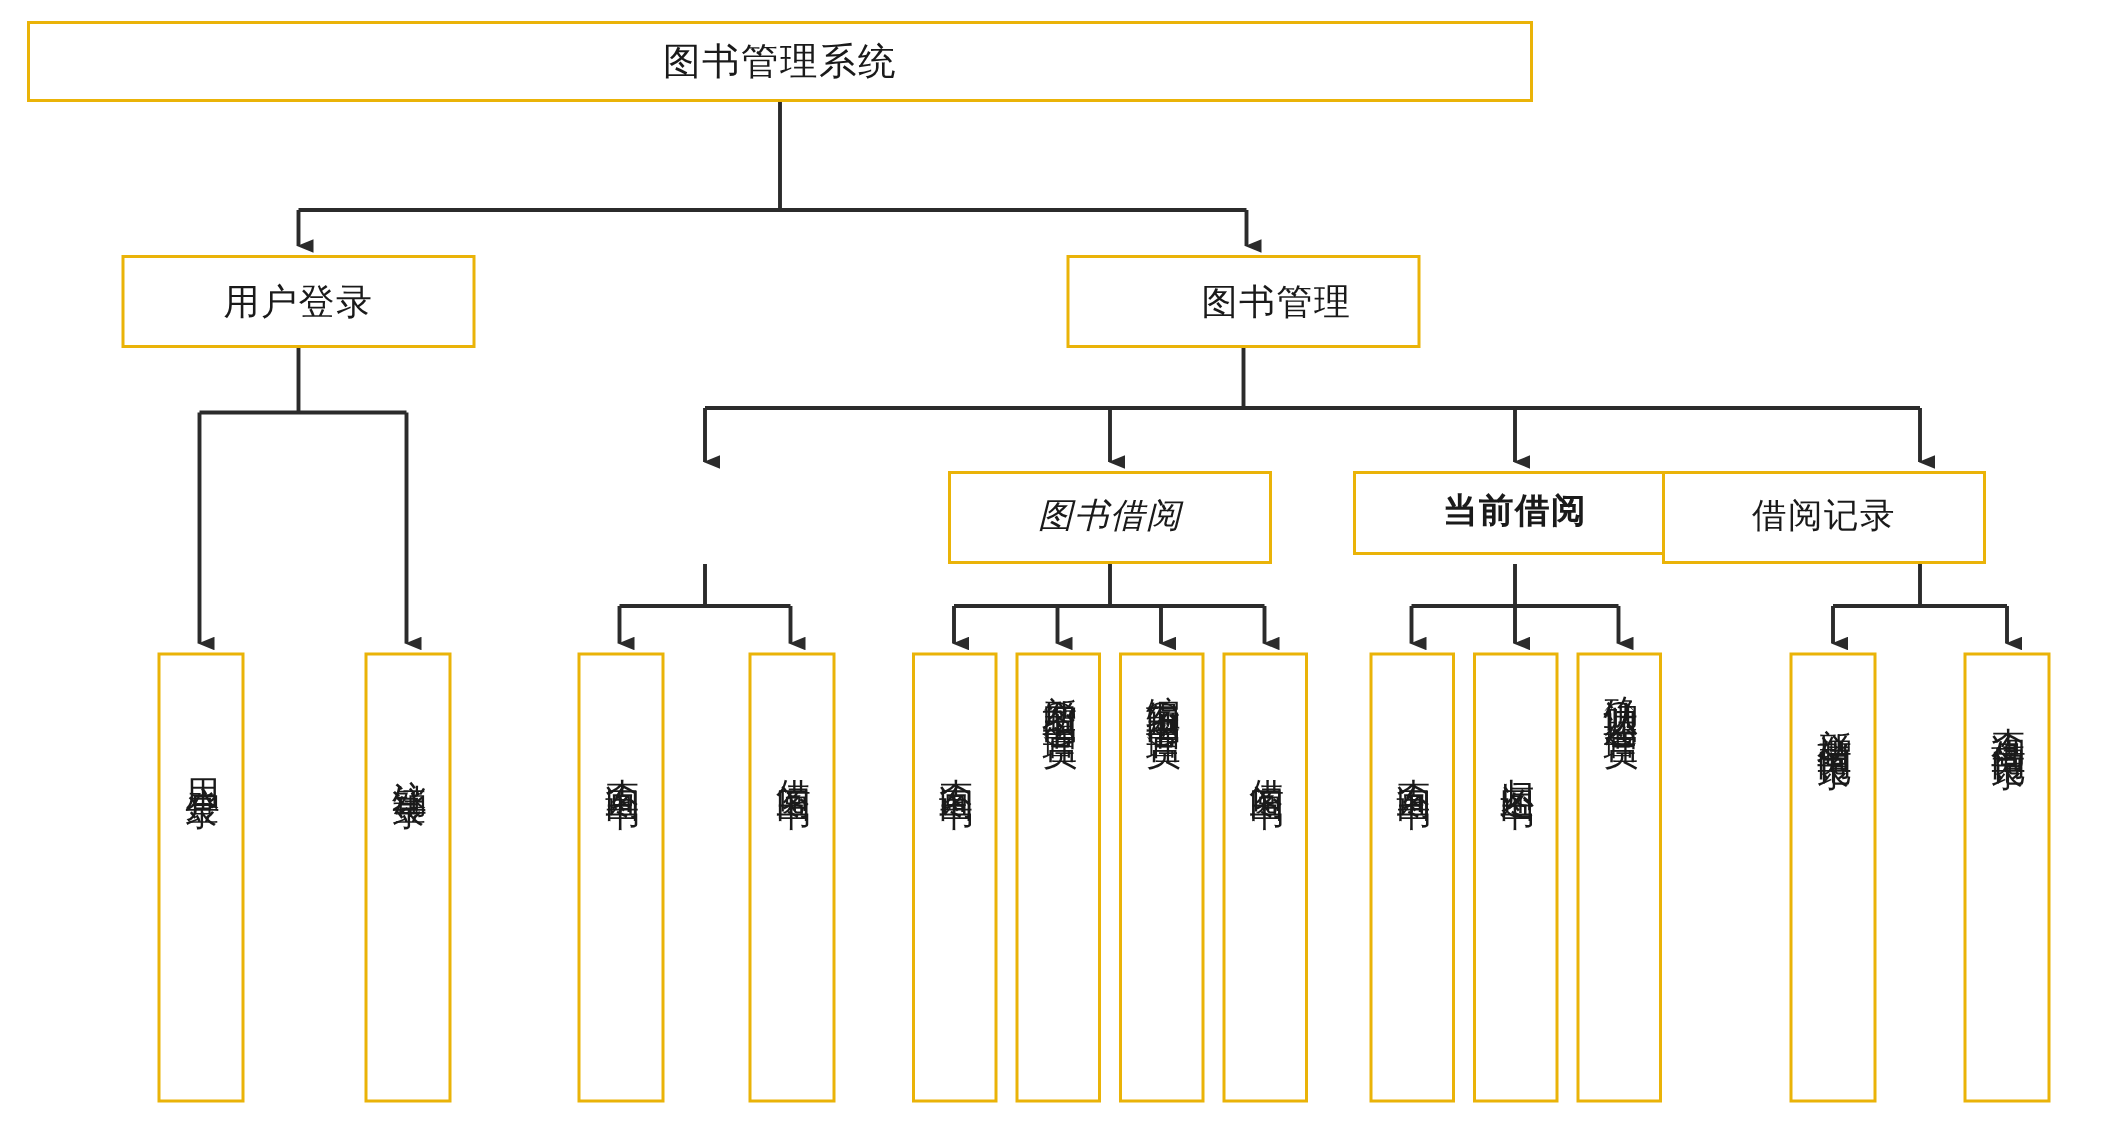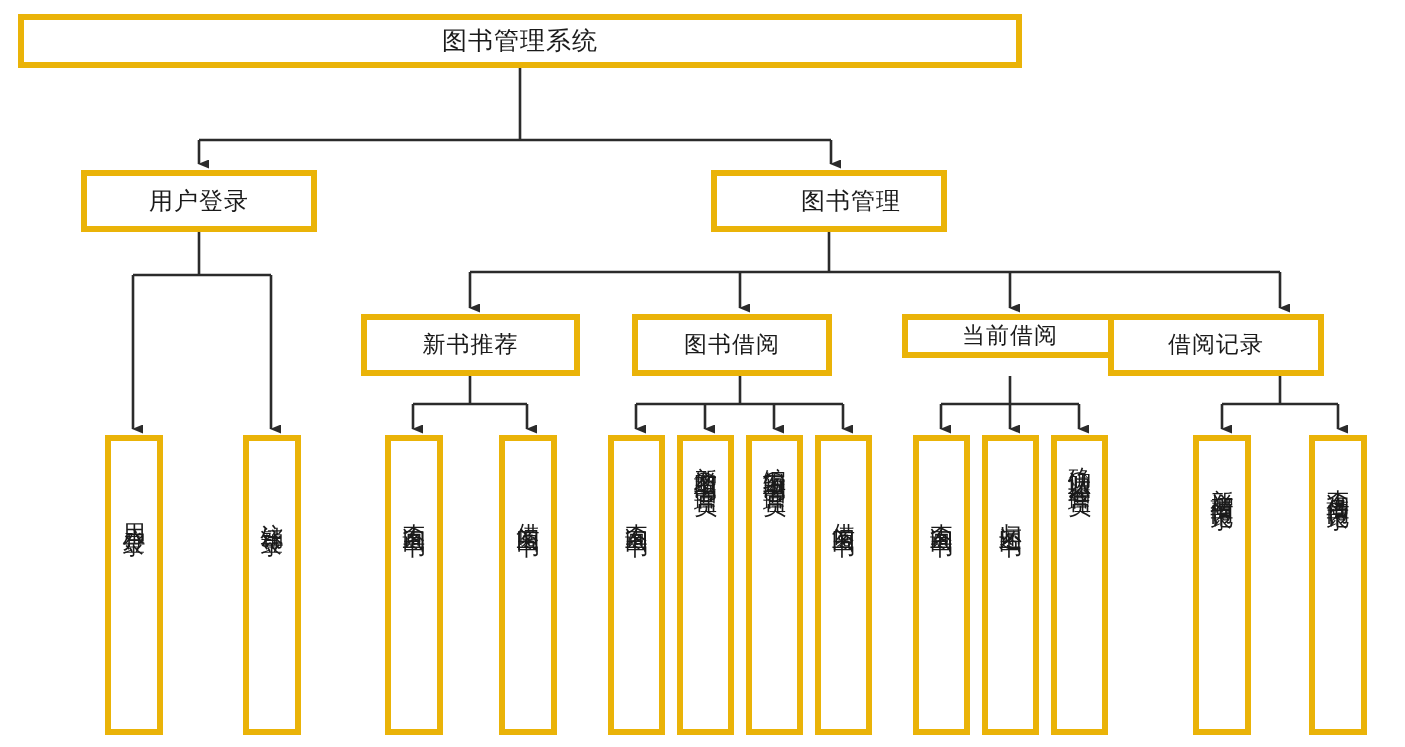--- a/index.html
+++ b/index.html
@@ -23,21 +23,21 @@
     left: 0;
     top: 0;
     width: 1405px;
     height: 747px;
     pointer-events: none;
   }
   .node {
     position: absolute;
     box-sizing: border-box;
     background: #ffffff;
-    border: 6px solid #eab308;
+    border: 2px solid #eab308;
     display: flex;
     align-items: center;
     justify-content: center;
     z-index: 2;
   }
   .node-label {
     color: #1a1a1a;
     letter-spacing: 1px;
     line-height: 1.18;
     white-space: nowrap;
@@ -136,27 +136,24 @@
     <span class="node-label">图书管理系统</span>
   </div>
 
   <div class="node level2" style="left:81px; top:170px; width:236px; height:62px;">
     <span class="node-label">用户登录</span>
   </div>
   <div class="node level2" style="left:711px; top:170px; width:236px; height:62px;padding-left:44px;">
     <span class="node-label">图书管理</span>
   </div>
 
-  <div class="node level3" style="left:361px; top:314px; width:219px; height:62px;">
-    <span class="node-label">新书推荐</span>
-  </div>
-  <div class="node level3" style="left:632px; top:314px; width:200px; height:62px;">
+  <div class="node level3" style="left:632px; top:314px; width:216px; height:62px;font-style:italic;">
     <span class="node-label">图书借阅</span>
   </div>
-  <div class="node level3" style="left:902px; top:314px; width:216px; height:44px;">
+  <div class="node level3" style="left:902px; top:314px; width:216px; height:56px;font-weight:bold;">
     <span class="node-label">当前借阅</span>
   </div>
   <div class="node level3" style="left:1108px; top:314px; width:216px; height:62px;">
     <span class="node-label">借阅记录</span>
   </div>
 
   <div class="node leaf short" style="left:105px; top:435px; width:58px; height:300px;">
     <span class="node-label">用户登录</span>
   </div>
   <div class="node leaf short" style="left:243px; top:435px; width:58px; height:300px;">

